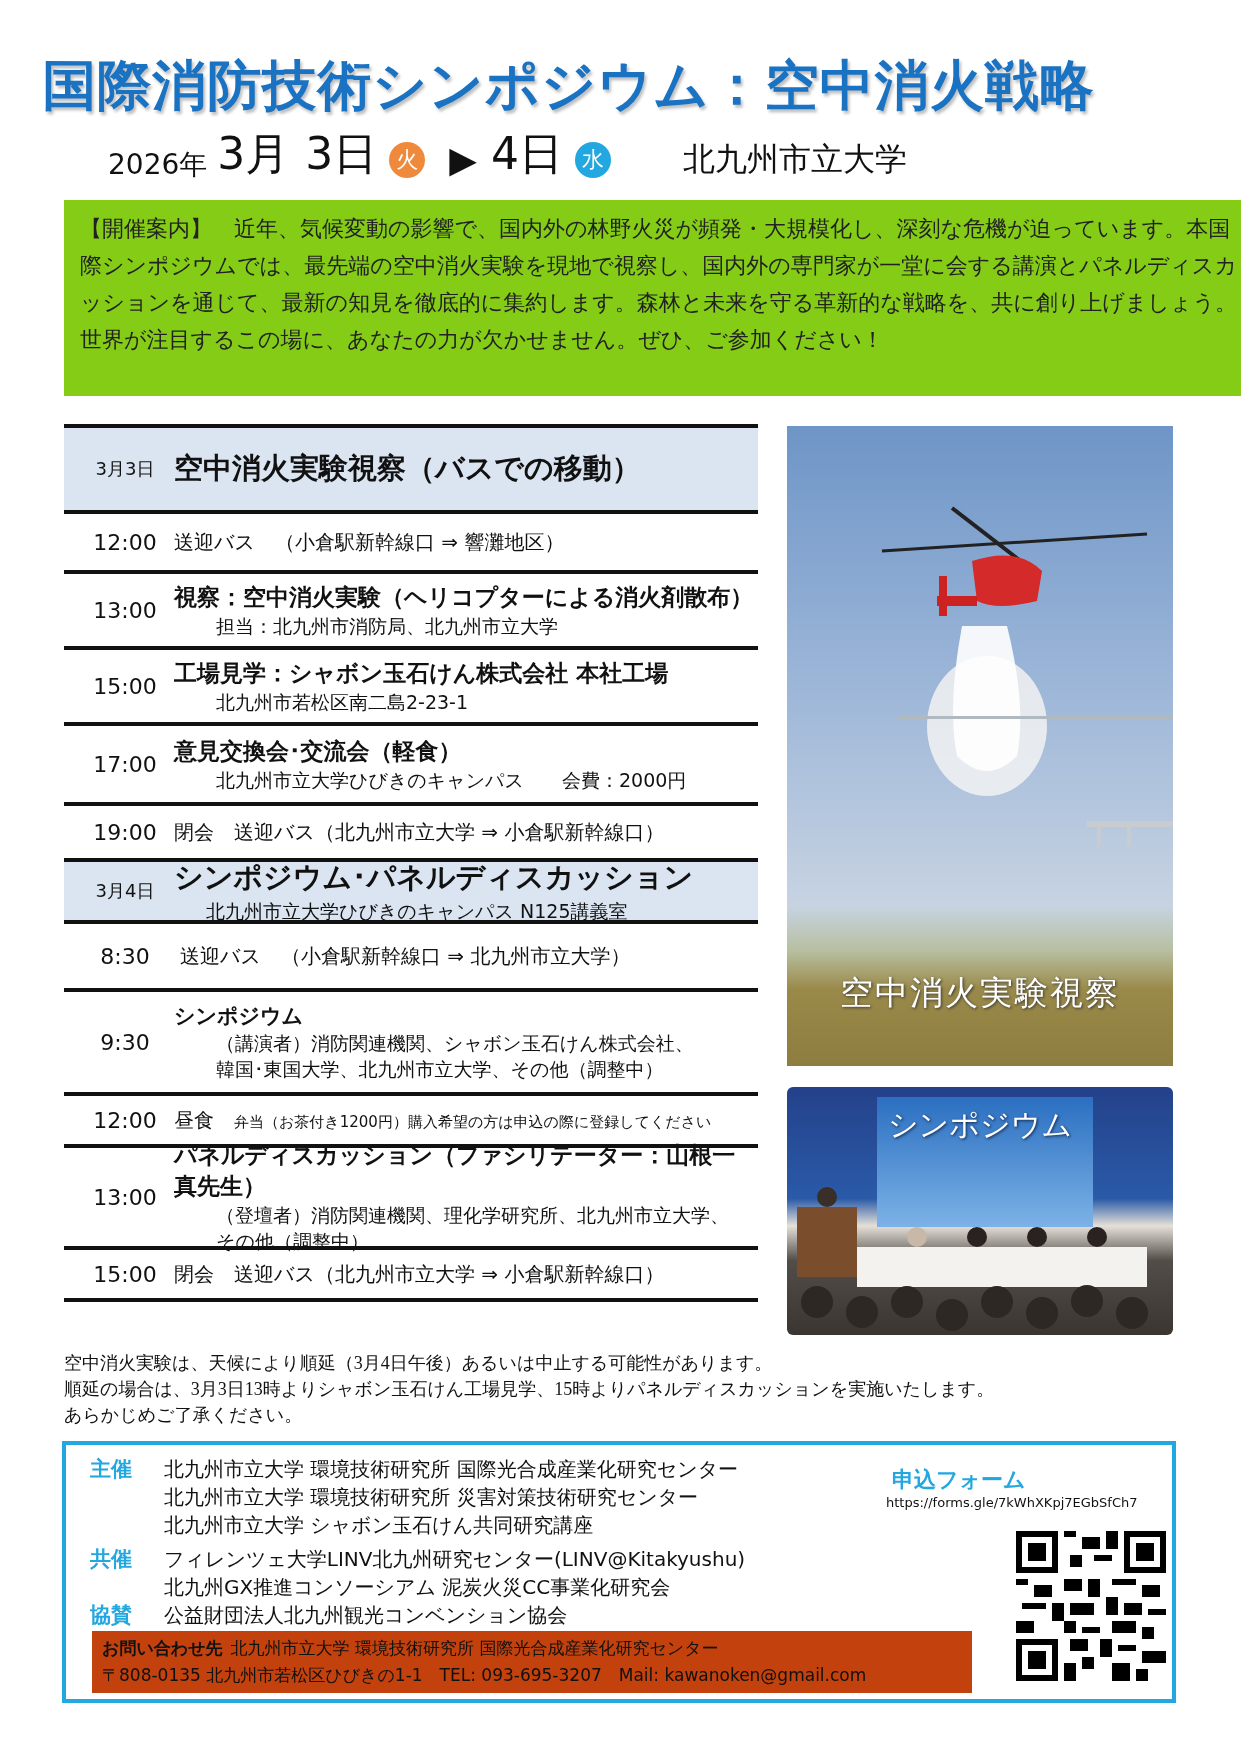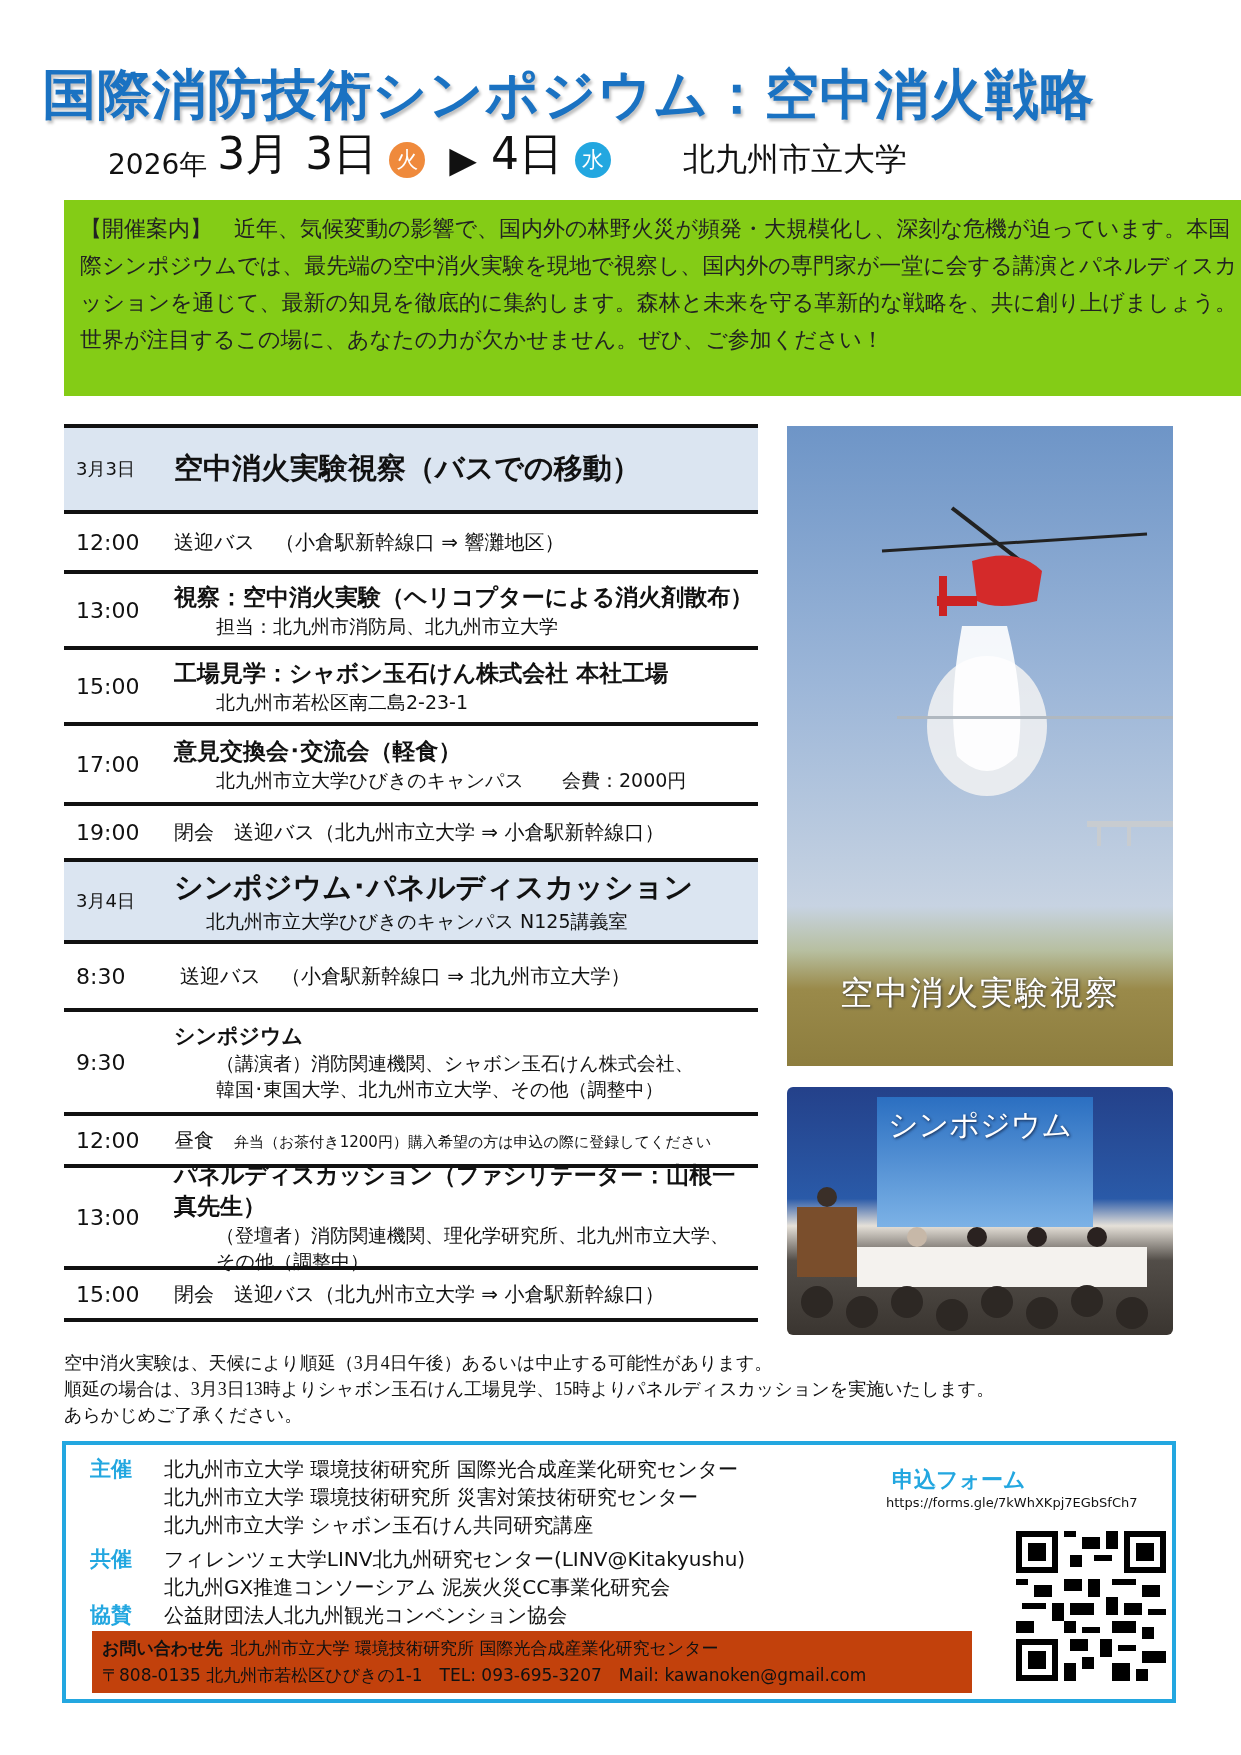--- a/index.html
+++ b/index.html
@@ -1,20 +1,20 @@
 <!DOCTYPE html>
 <html><head>
 <meta charset="utf-8">
 <style>
   * { box-sizing: border-box; margin: 0; padding: 0; }
   html, body { width: 1241px; height: 1755px; background: #ffffff; overflow: hidden; }
   body { font-family: "DejaVu Sans", "Liberation Sans", sans-serif; color: #111; position: relative; }
 
   .title {
-    position: absolute; left: 0; width: 1137px; top: 59px; text-align: center;
+    position: absolute; left: 0; width: 1137px; top: 50px; text-align: center;
     font-size: 54px; font-weight: bold; color: #1a72c2; letter-spacing: 1px;
     text-shadow: 2px 3px 3px rgba(0,0,0,0.25);
   }
   .dateline { position: absolute; top: 128px; left: 108px; height: 56px; display: flex; align-items: flex-end; white-space: nowrap; }
   .dateline .year { font-size: 28px; margin-right: 10px; }
   .dateline .big { font-size: 44px; }
   .dateline .gap { display: inline-block; width: 16px; }
   .dow { display: inline-flex; align-items: center; justify-content: center; width: 36px; height: 36px; border-radius: 50%; color: #fff; font-size: 22px; margin: 0 14px 6px 12px; }
   .dow.tue { background: #ef8a3c; }
   .dow.wed { background: #23a7e0; }
@@ -23,21 +23,21 @@
 
   .intro {
     position: absolute; left: 64px; top: 200px; width: 1204px; height: 196px;
     background: #84cc16; padding: 10px 16px; font-size: 22px; line-height: 37px; color: #222;
   }
 
   .schedule { position: absolute; left: 64px; top: 424px; width: 694px; }
   .srow { border-top: 4px solid #111; display: flex; align-items: center; position: relative; }
   .srow.last { border-bottom: 4px solid #111; }
   .srow.day { background: #dbe5f1; }
-  .srow .time { width: 110px; padding-left: 12px; font-size: 22px; flex: none; }
+  .srow .time { width: 110px; padding-left: 12px; font-size: 22px; flex: none; text-align: center; }
   .srow.day .time { font-size: 18px; }
   .srow .body { flex: 1; }
   .srow .head { font-size: 23px; font-weight: bold; }
   .srow.day .head { font-size: 29px; }
   .srow .sub { font-size: 19px; padding-left: 42px; line-height: 26px; }
   .srow .plain { font-size: 20px; }
   .srow .plain small { font-size: 15px; }
 
   .photo1 { position: absolute; left: 787px; top: 426px; width: 386px; height: 640px; overflow: hidden;
     background: linear-gradient(180deg, #6e95c7 0%, #9cb6d8 40%, #c7d3e2 75%, #b7bfa0 82%, #9a8a4a 88%, #8d7d3e 100%); }
@@ -113,21 +113,21 @@
     <div class="body">
       <div class="head">意見交換会･交流会（軽食）</div>
       <div class="sub">北九州市立大学ひびきのキャンパス　　会費：2000円</div>
     </div>
   </div>
   <div class="srow" style="height:56px;">
     <div class="time">19:00</div>
     <div class="body plain">閉会　送迎バス（北九州市立大学 ⇒ 小倉駅新幹線口）</div>
   </div>
 
-  <div class="srow day" style="height:82px;">
+  <div class="srow day" style="height:62px;">
     <div class="time">3月4日</div>
     <div class="body">
       <div class="head">シンポジウム･パネルディスカッション</div>
       <div class="sub" style="padding-left:32px;">北九州市立大学ひびきのキャンパス  N125講義室</div>
     </div>
   </div>
   <div class="srow" style="height:68px;">
     <div class="time">8:30</div>
     <div class="body plain" style="padding-left:6px;">送迎バス　（小倉駅新幹線口 ⇒ 北九州市立大学）</div>
   </div>

